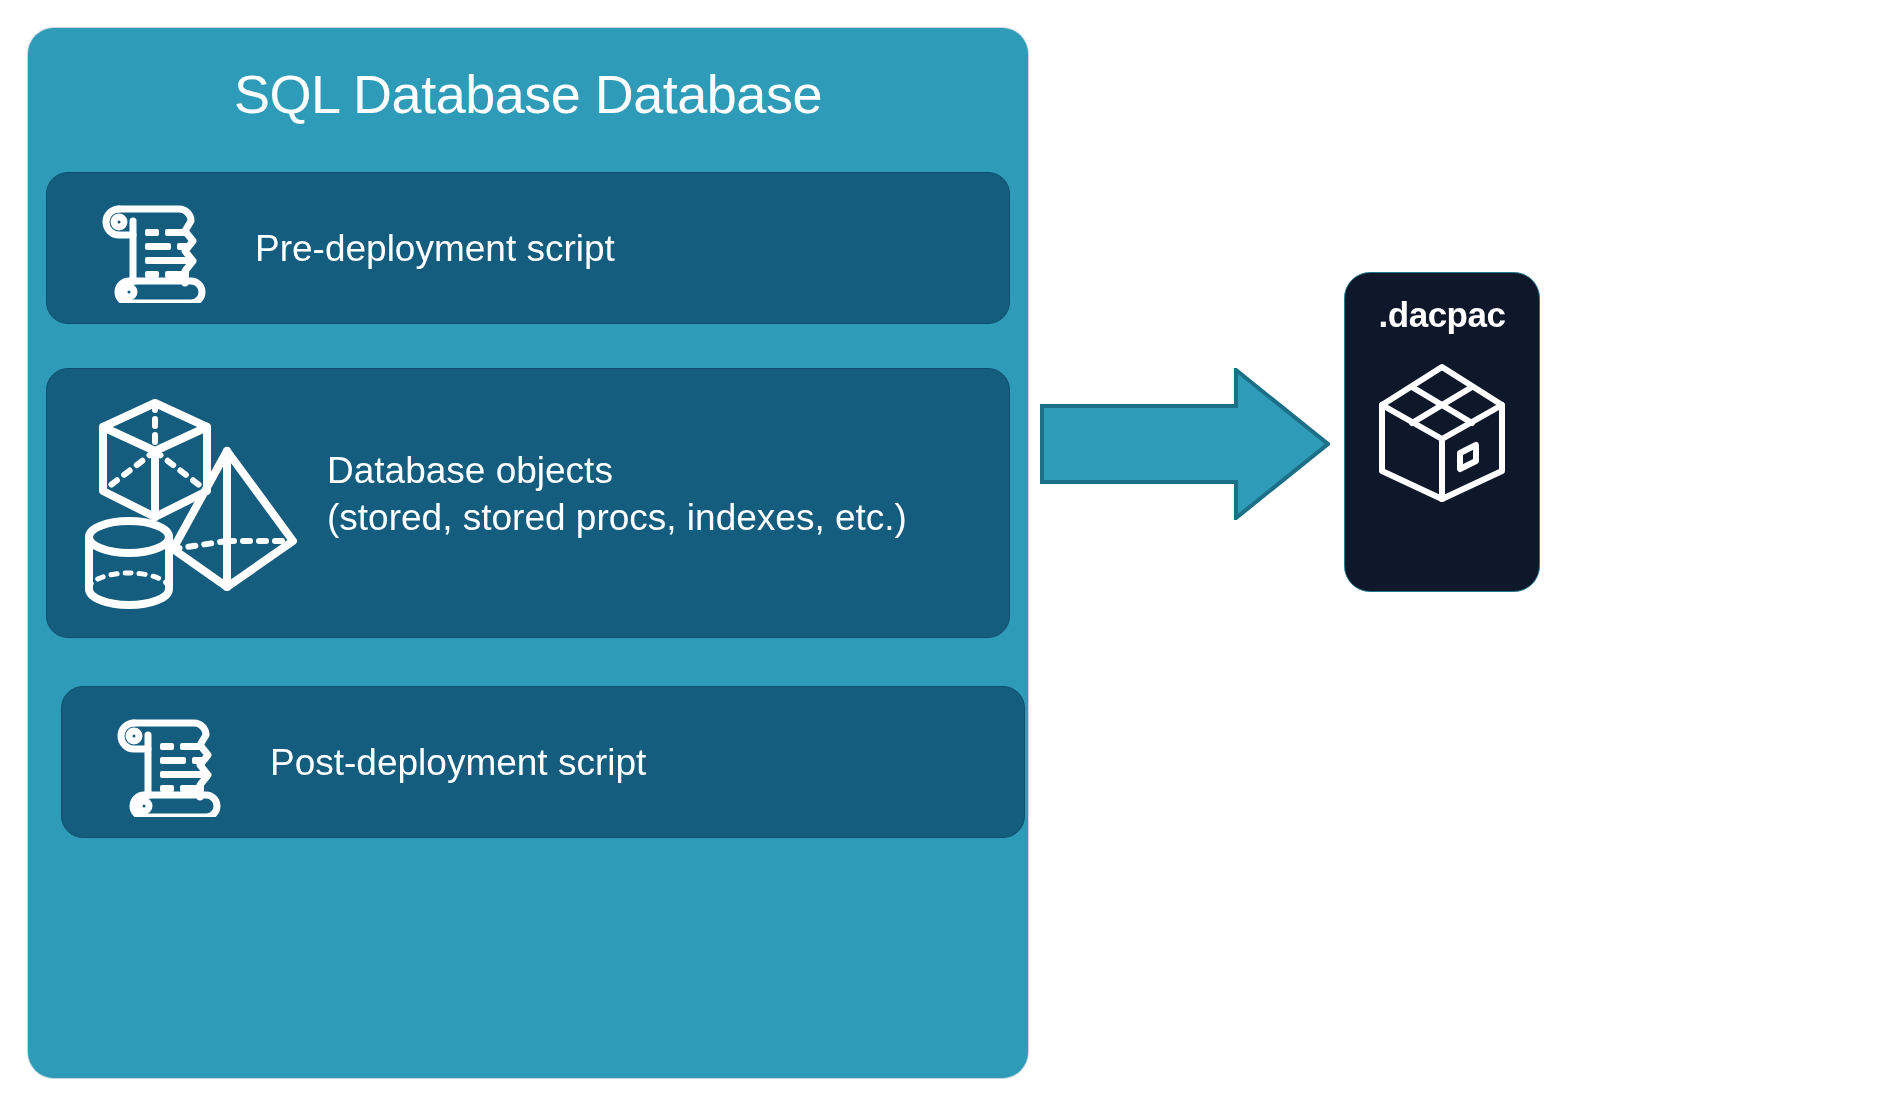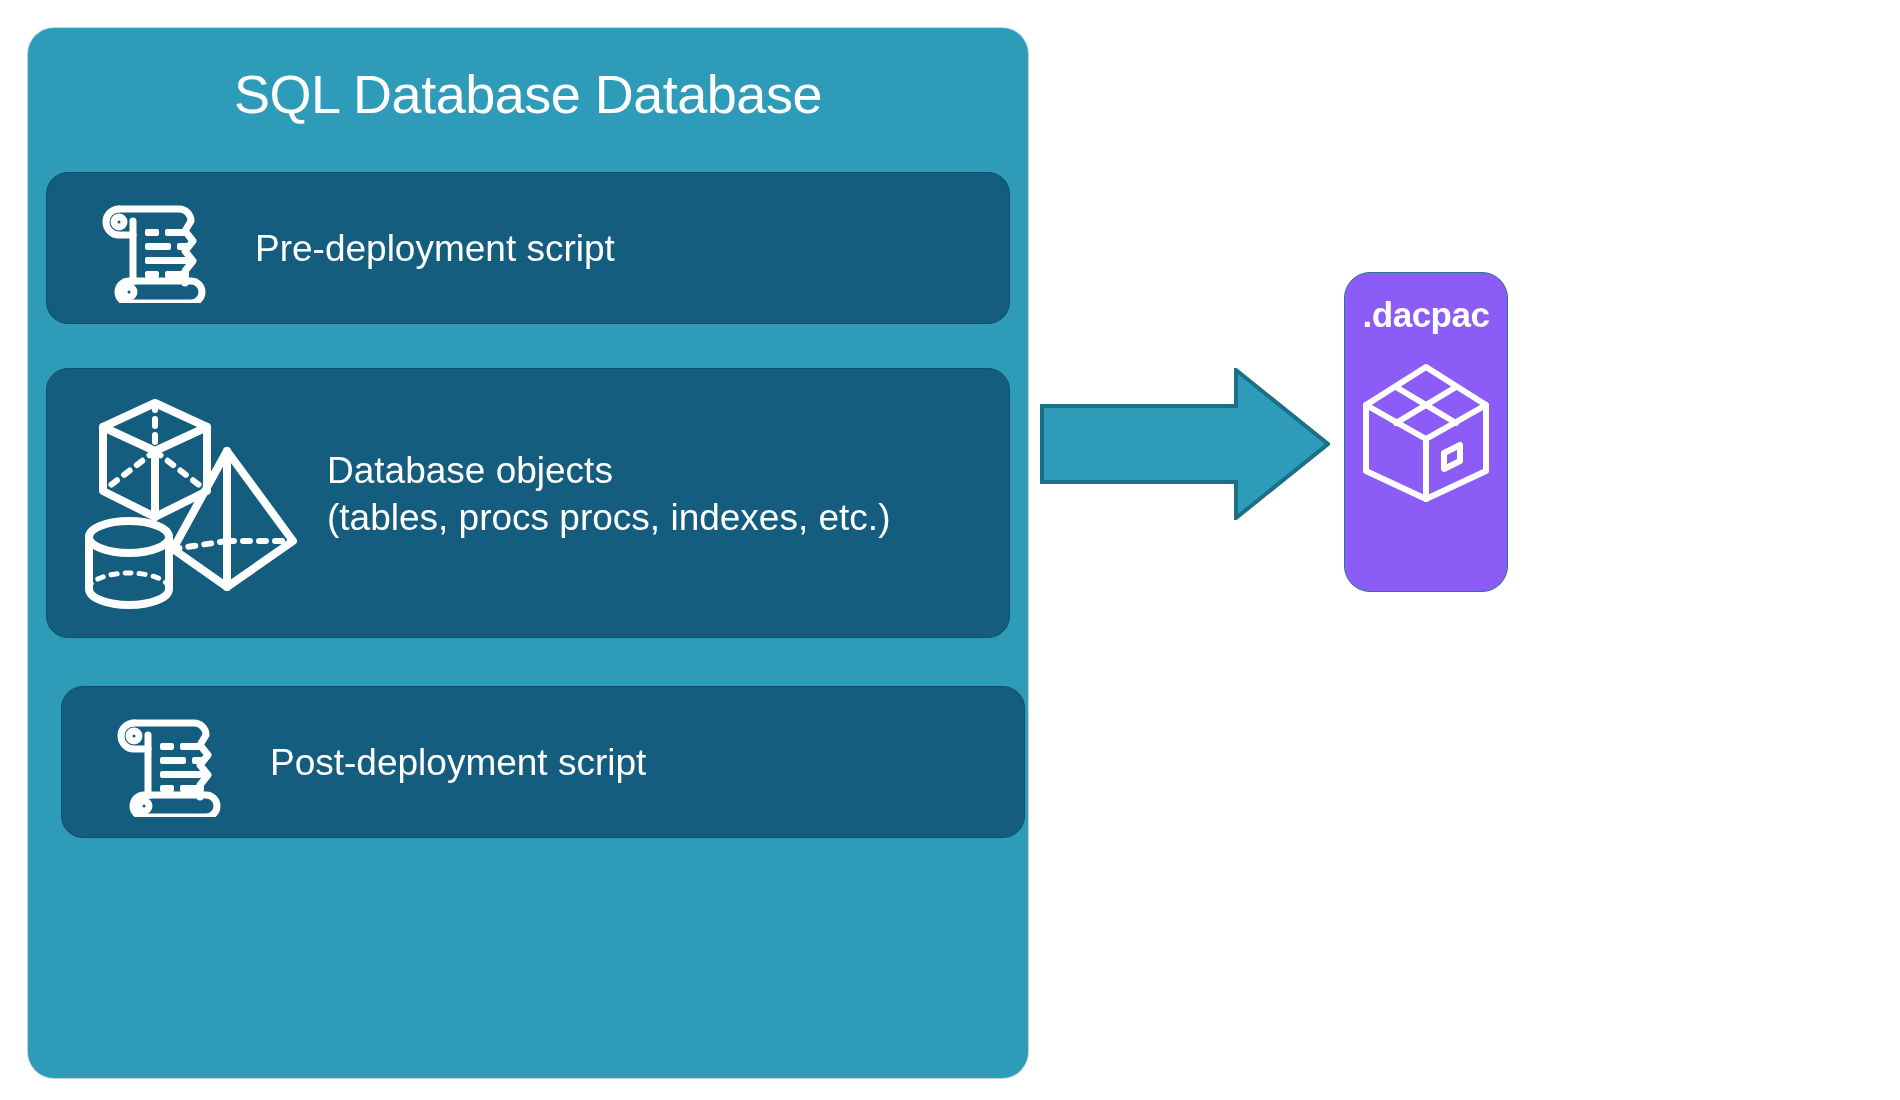--- a/index.html
+++ b/index.html
@@ -101,23 +101,23 @@
     font-size: 44px;
     font-weight: bold;
     letter-spacing: -0.5px;
   }
 
   
   .dacpac-card {
     position: absolute;
     left: 1344px;
     top: 272px;
-    width: 164px;
+    width: 196px;
     height: 320px;
-    background: #8b5cf6;
+    background: #0f172a;
     border-radius: 26px;
     border: 1px solid #24798f;
     box-sizing: border-box;
   }
   .dacpac-title {
     position: absolute;
     left: 0;
     top: 22px;
     width: 100%;
     text-align: center;
@@ -199,21 +199,21 @@
           <g stroke="#ffffff" stroke-width="8" stroke-linejoin="round" stroke-linecap="round" fill="none">
             <ellipse cx="52" cy="146" rx="40" ry="16"></ellipse>
             <path d="M12 146 V198 a40 16 0 0 0 80 0 V146"></path>
           </g>
           <g stroke="#ffffff" stroke-width="5" stroke-linecap="round" fill="none" stroke-dasharray="6 8">
             <path d="M12 198 a40 16 0 0 1 80 0"></path>
           </g>
         </svg>
       </span>
       <span class="item-label">Database objects
-(tables, procs procs, indexes, etc.)</span>
+(stored, stored procs, indexes, etc.)</span>
     </div>
 
     <div class="item-card post">
       <span class="item-icon">
         <svg width="126" height="104" viewBox="0 0 126 104" fill="none">
           <g stroke="#ffffff" stroke-width="7" stroke-linecap="round" stroke-linejoin="round" fill="none">
             <path d="M36 10 H96 a12 12 0 0 1 12 12 l-6 10 l8 10 l-8 10 l8 10 l-8 10 v12"></path>
             <path d="M36 10 a13 13 0 0 0 0 26 h14"></path>
             <circle cx="36" cy="23" r="5"></circle>
             <path d="M50 22 V82"></path>

